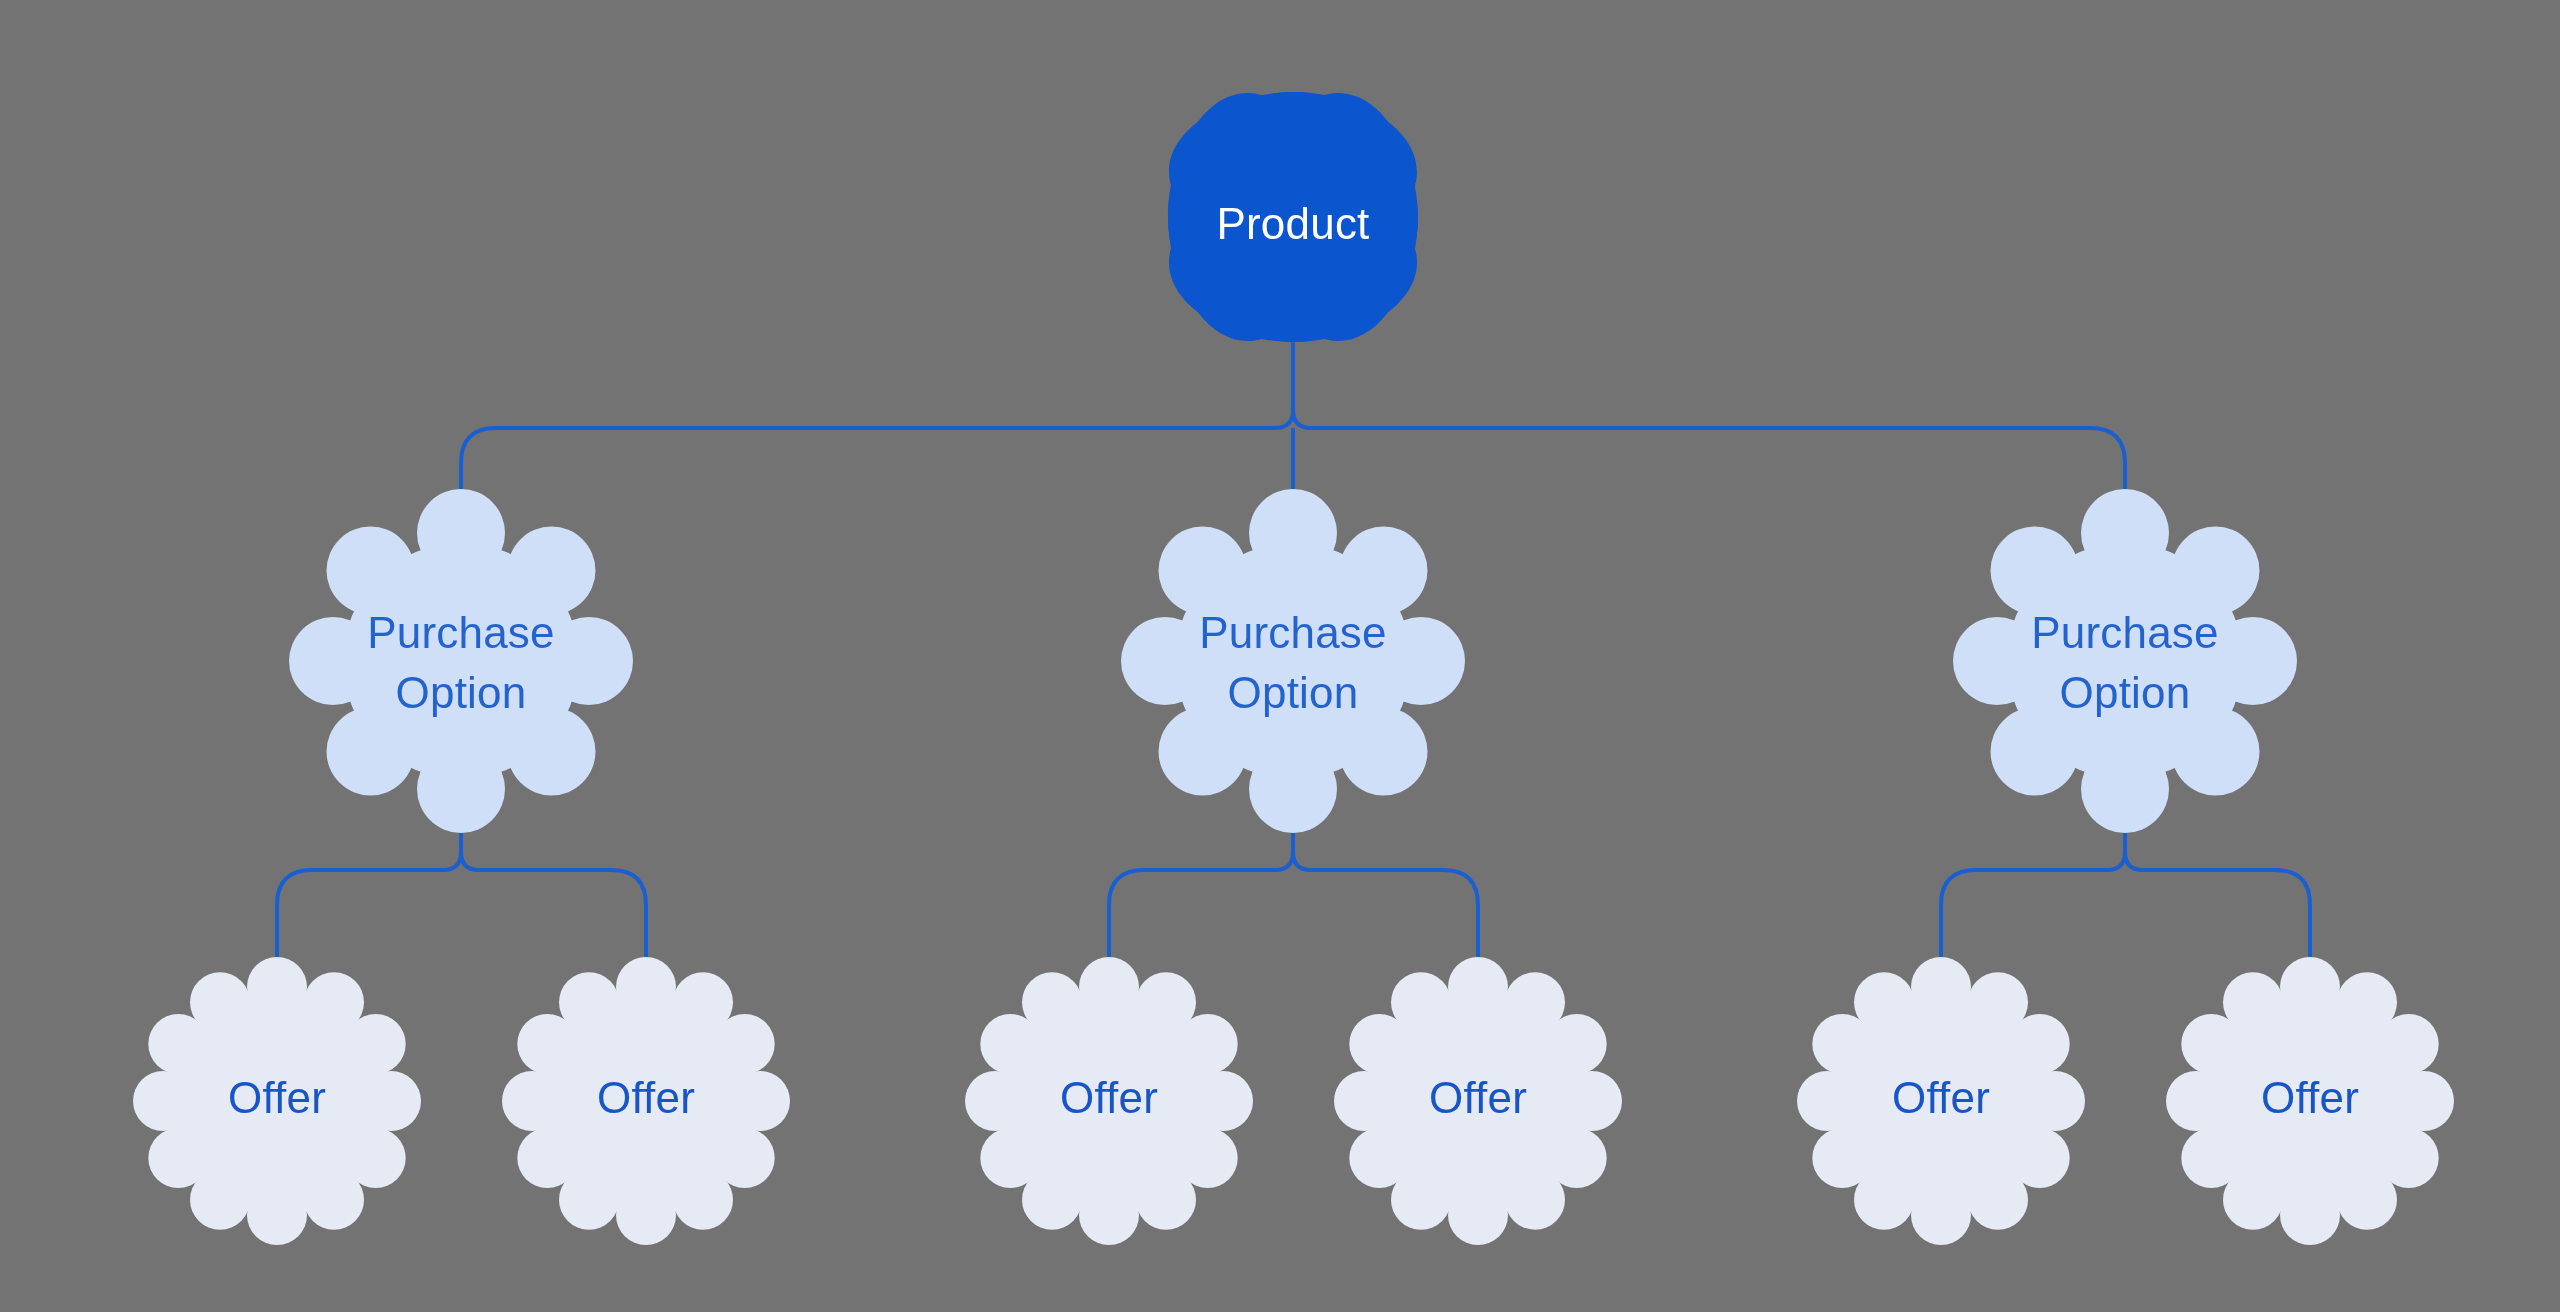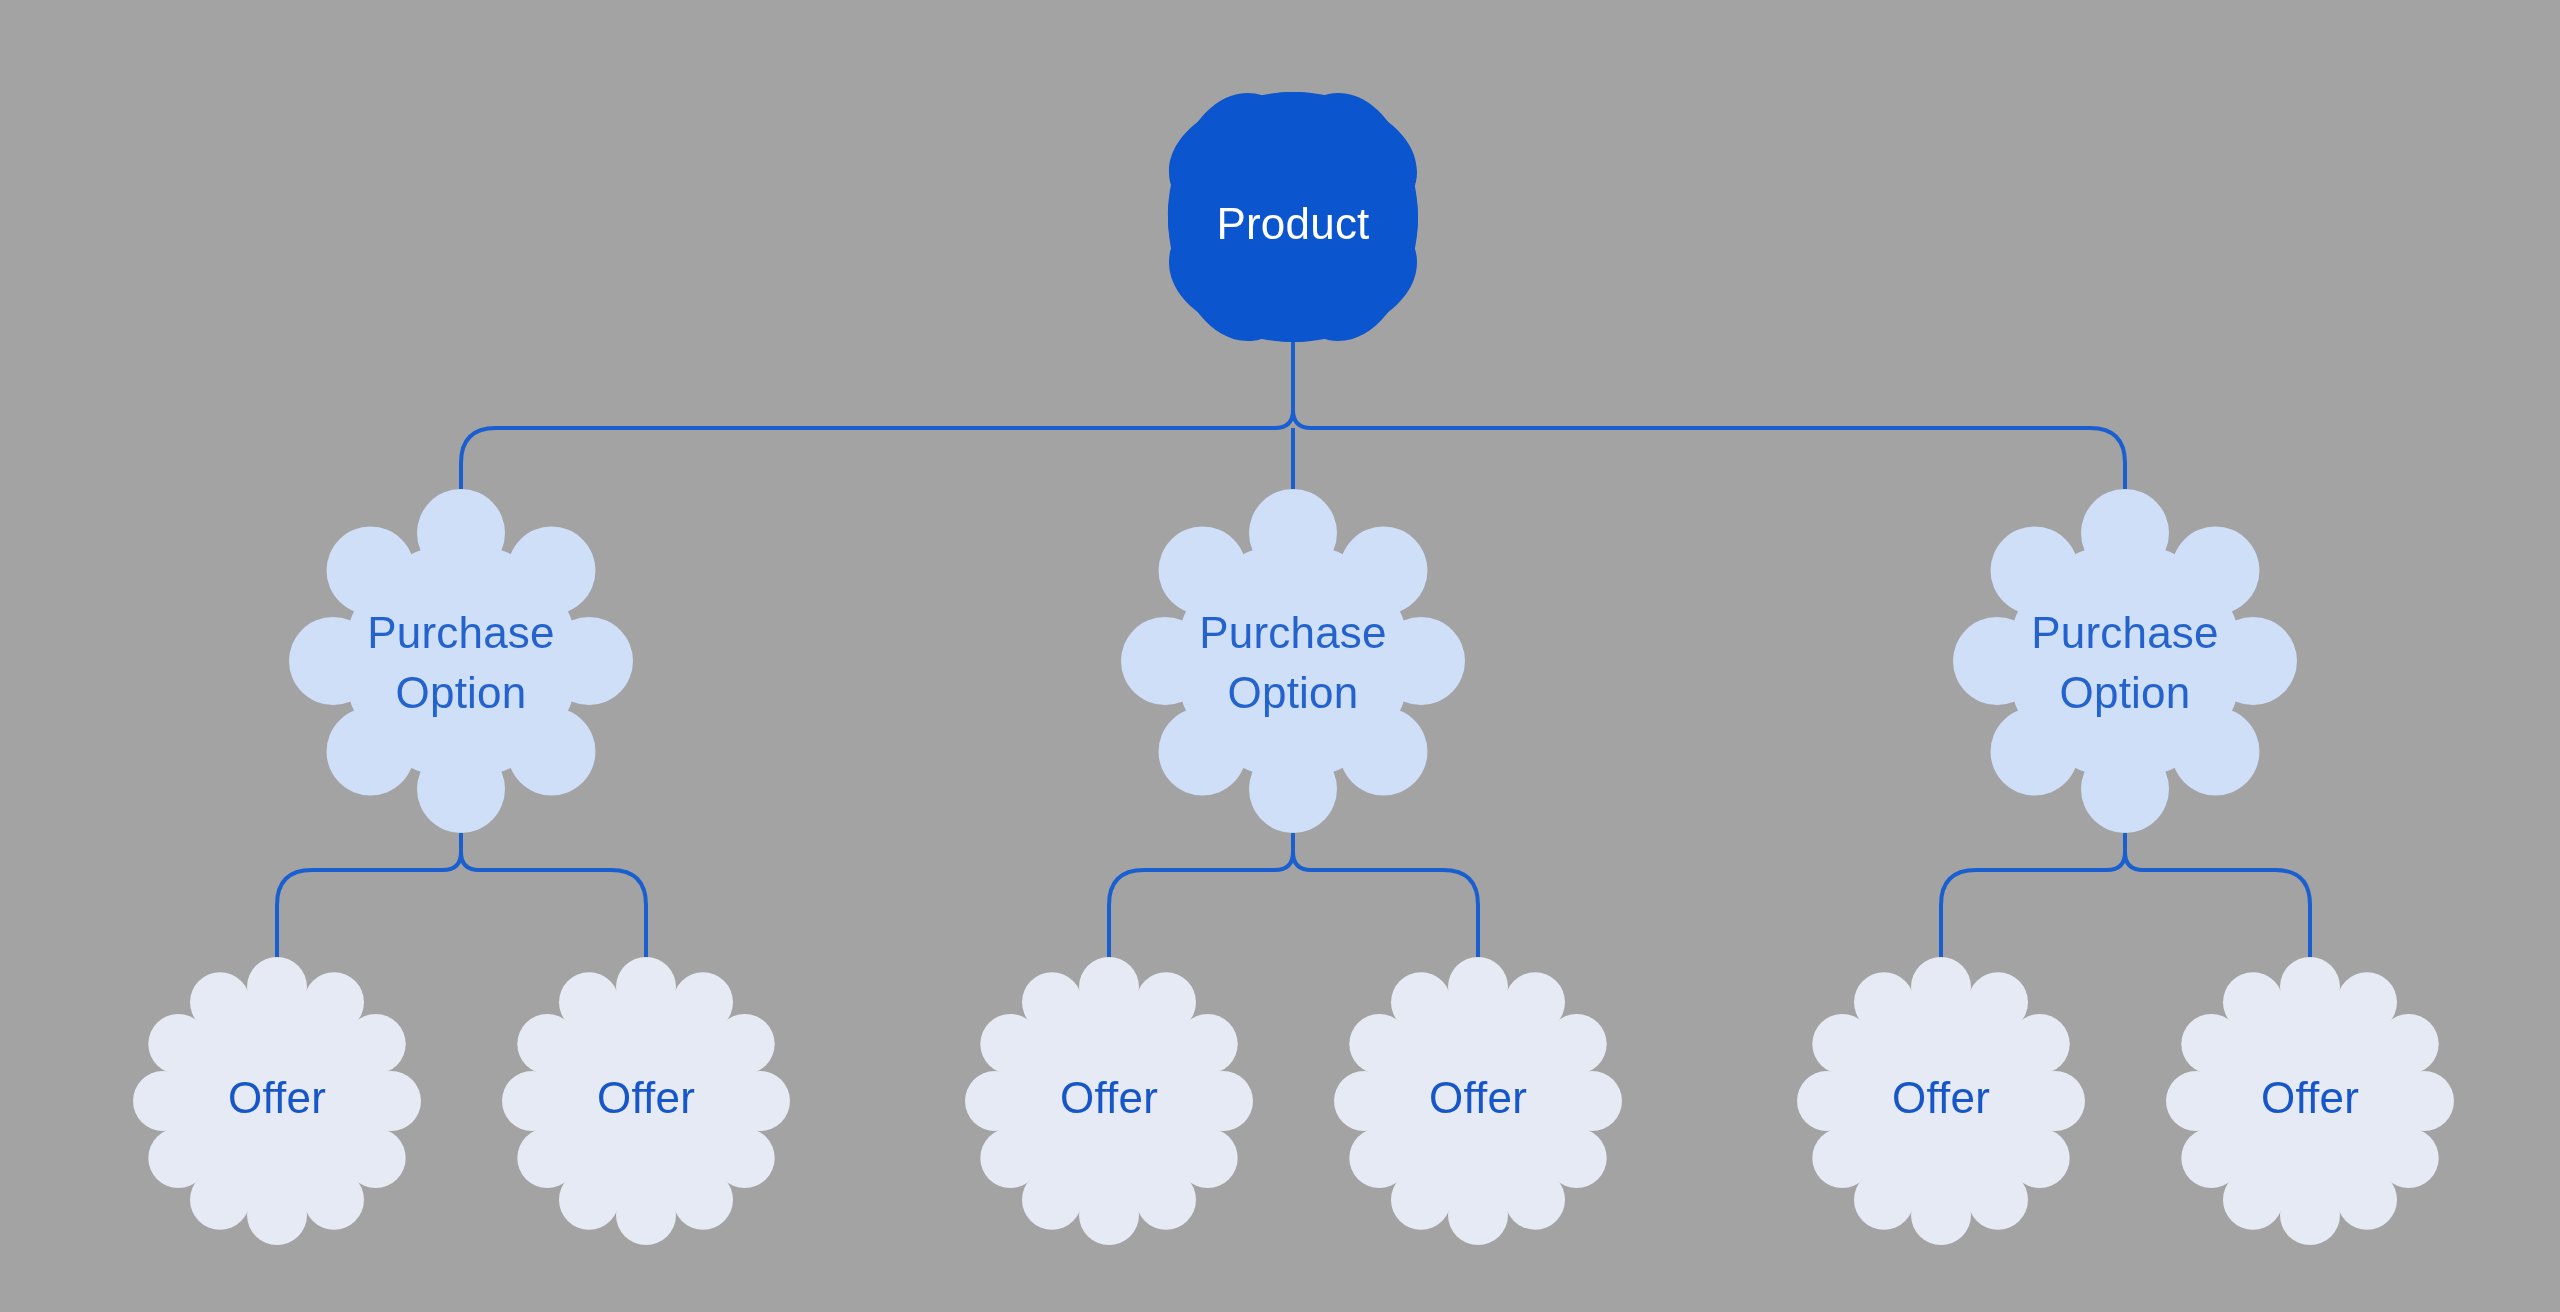--- a/index.html
+++ b/index.html
@@ -10,21 +10,21 @@
   body {
     width: 2560px;
     height: 1312px;
     overflow: hidden;
     font-family: "Liberation Sans", sans-serif;
   }
   #canvas {
     position: relative;
     width: 2560px;
     height: 1312px;
-    background: #a3a3a3;
+    background: #737373;
   }
   #diagram-svg {
     position: absolute;
     top: 0;
     left: 0;
     width: 2560px;
     height: 1312px;
     display: block;
   }
   .node-label {

